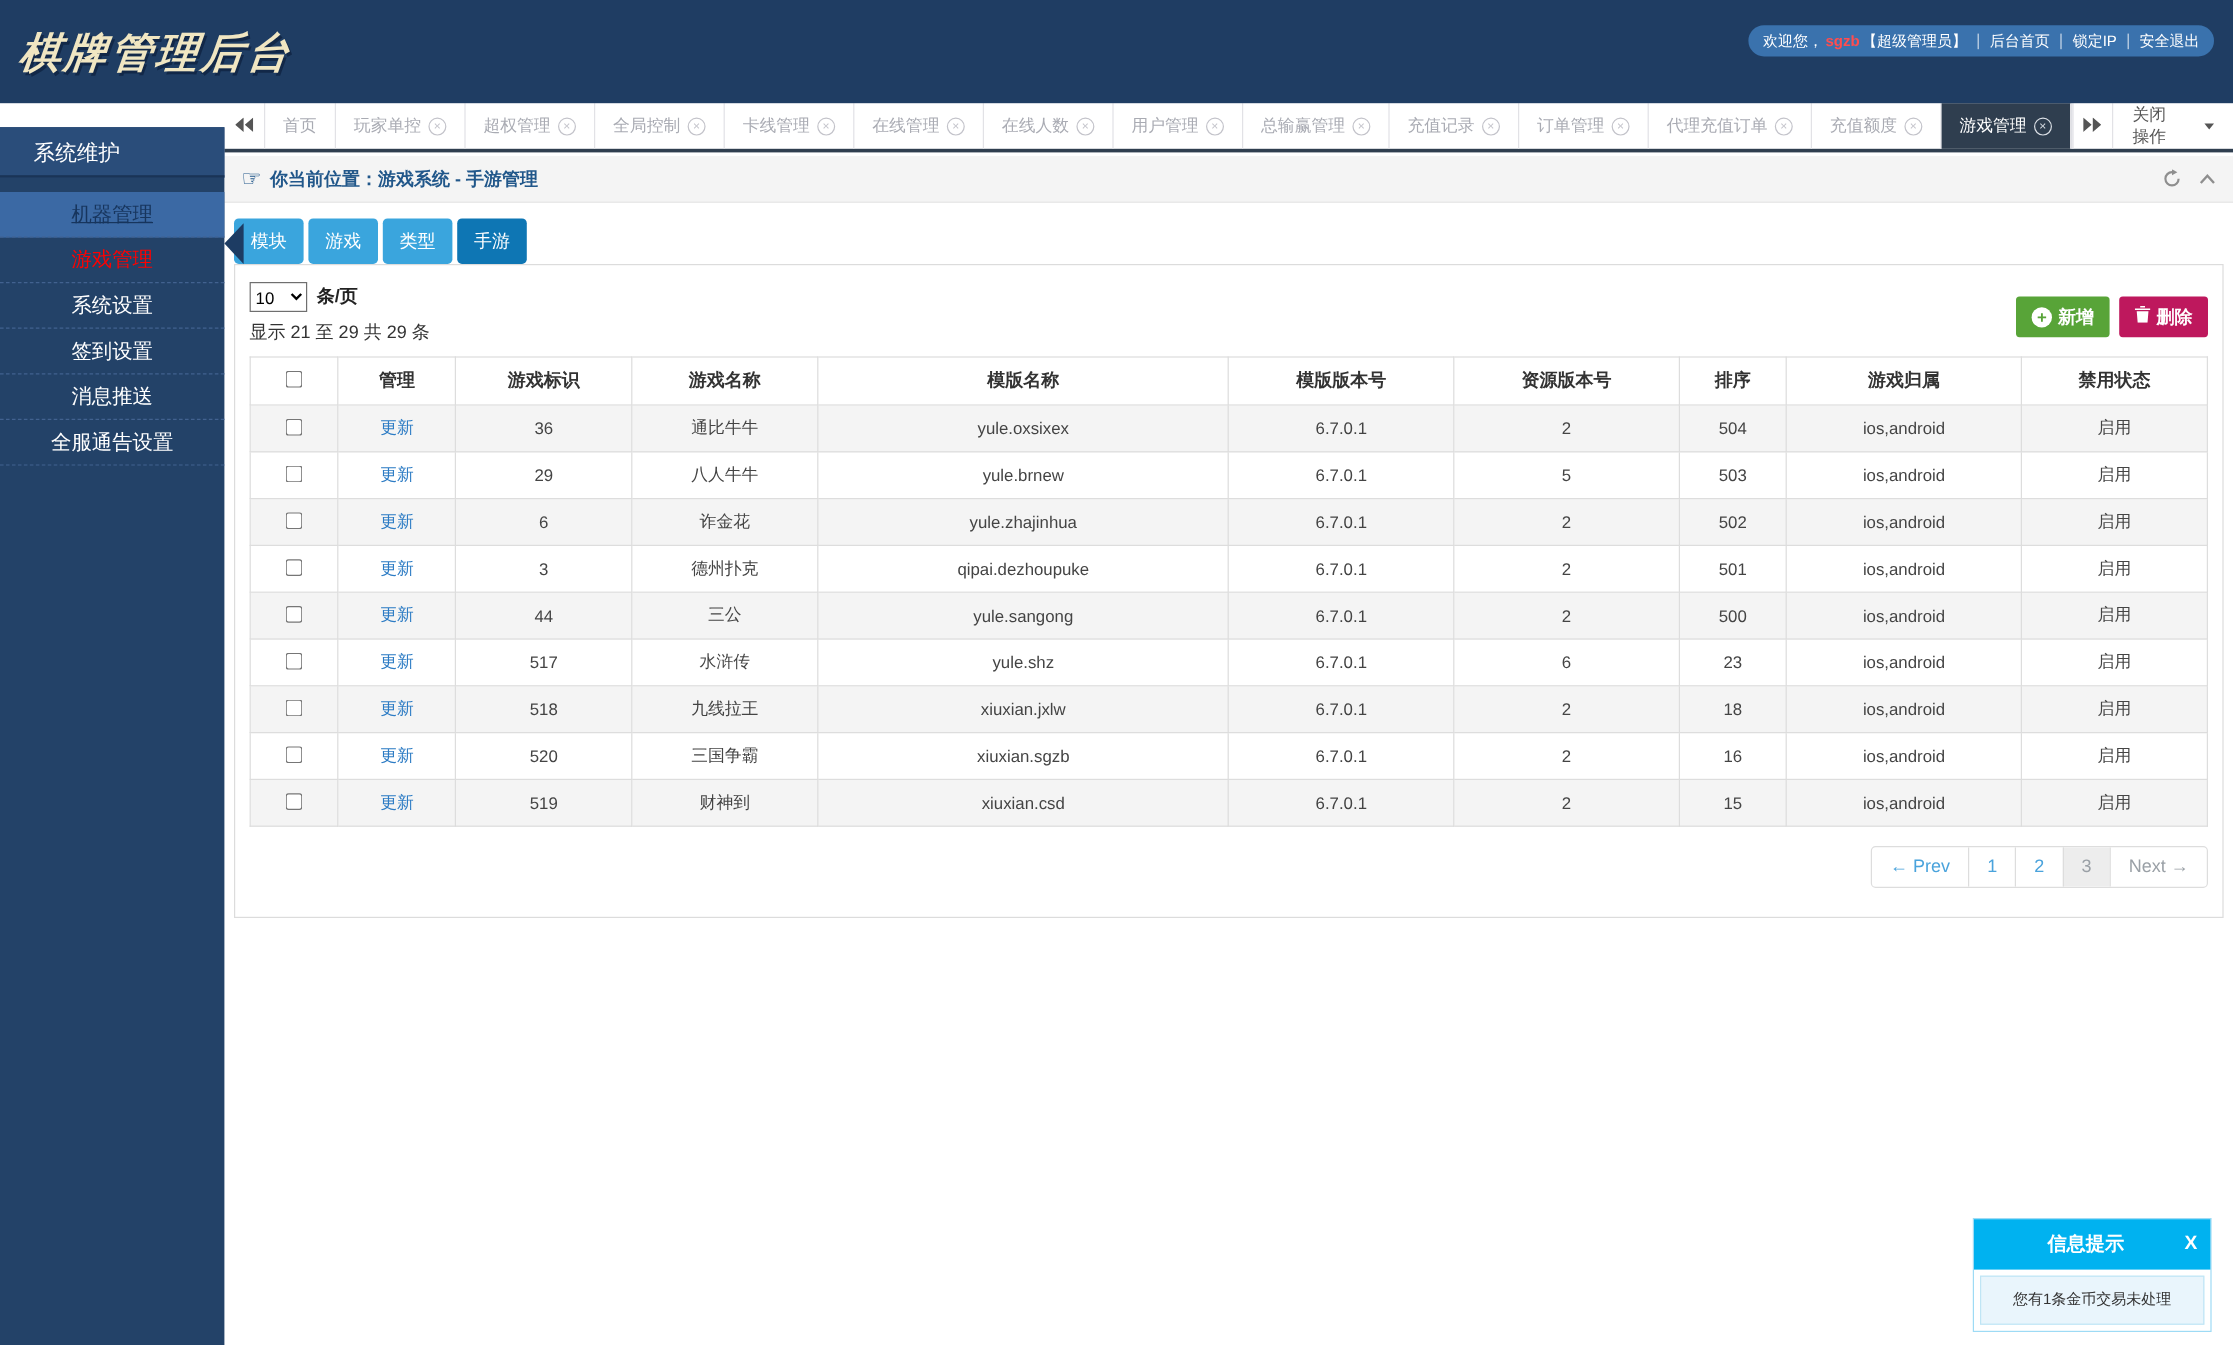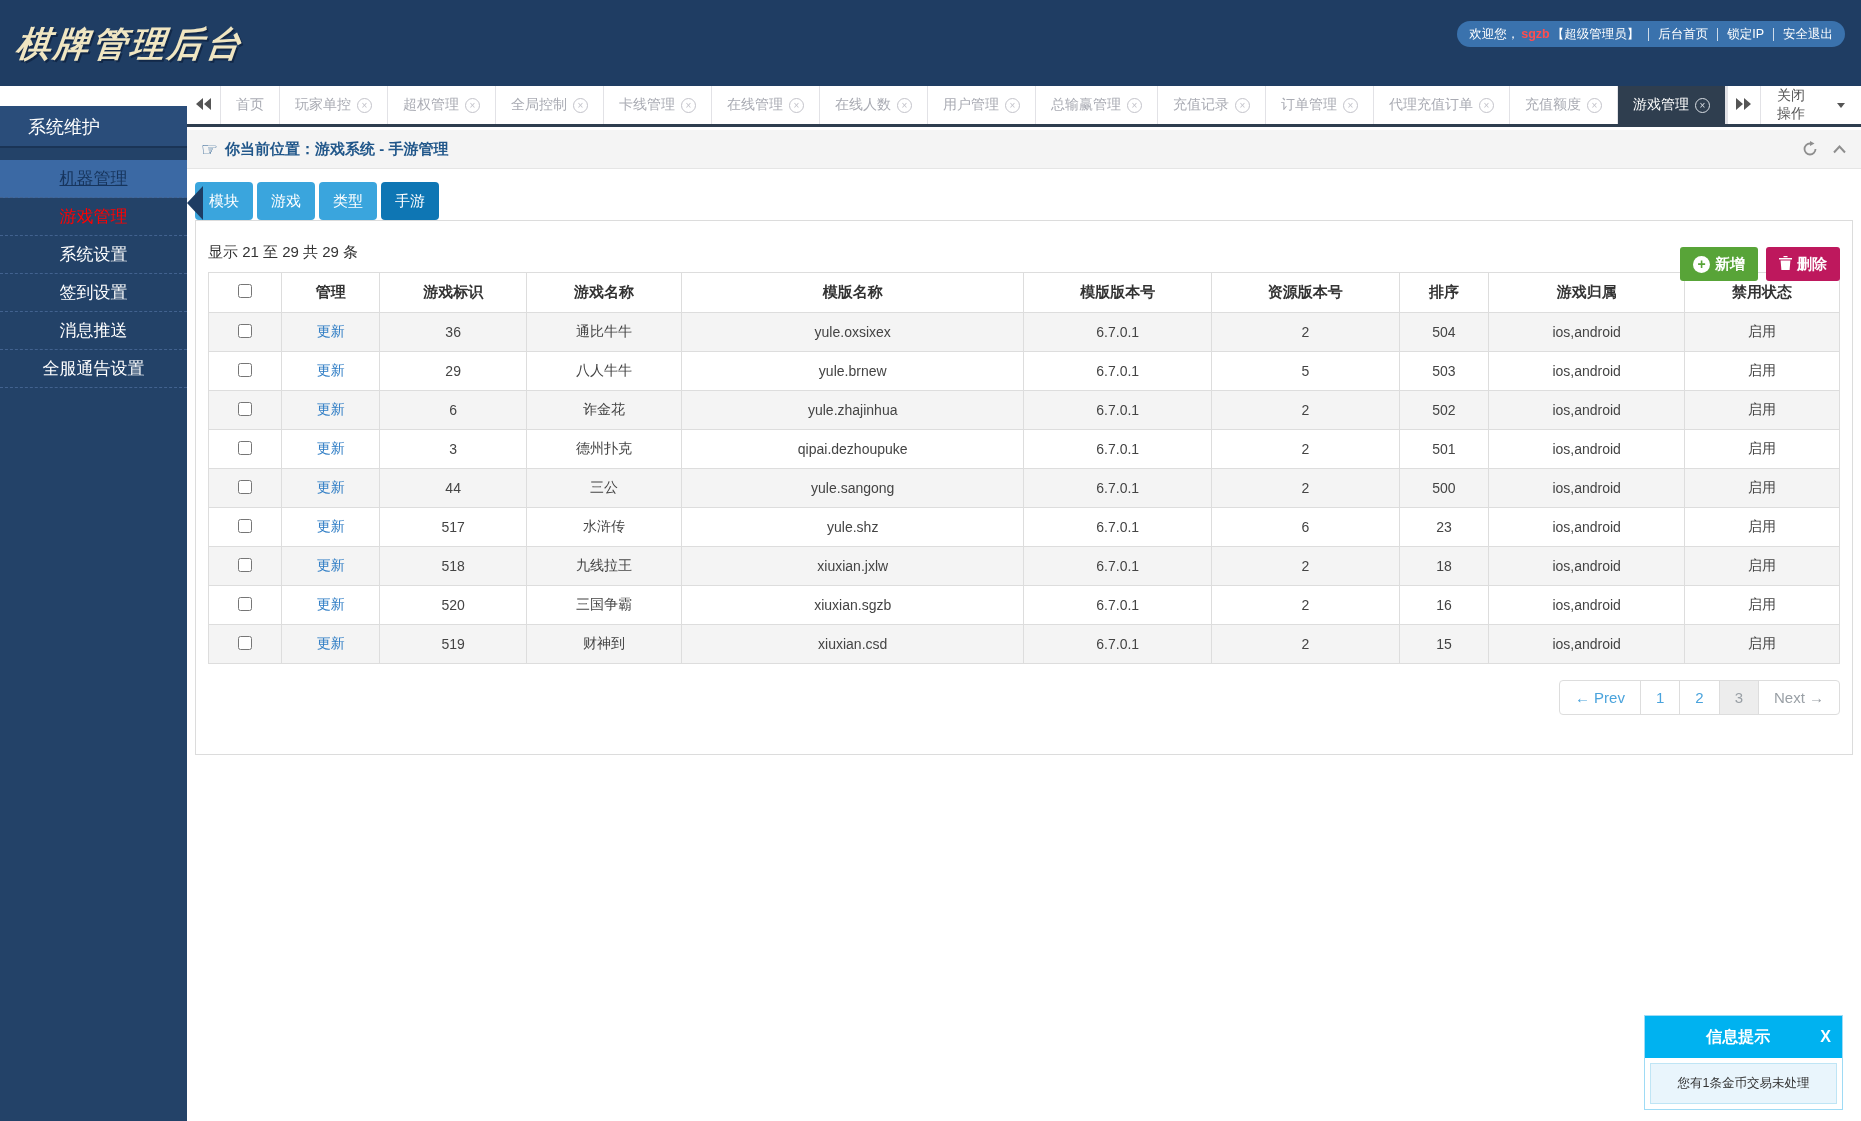--- a/index.html
+++ b/index.html
@@ -243,20 +243,26 @@
 
 <div class="content">
   <div class="subtabs">
       <button class="subtab">模块</button>
       <button class="subtab">游戏</button>
       <button class="subtab">类型</button>
       <button class="subtab active">手游</button>
     </div>
 
   <div class="panel">
+    <div class="pgsize-row">
+      <select class="pgsize-select">
+        <option>10</option>
+      </select>
+      <span class="pgsize-unit">条/页</span>
+    </div>
     <div class="summary">显示 21 至 29 共 29 条</div>
 
     <div class="action-btns">
       <button class="btn btn-add">
         <span class="circle-plus">+</span>
         <span>新增</span>
       </button>
       <button class="btn btn-del">
         <span>
           <svg width="13" height="14" viewBox="0 0 13 14">

